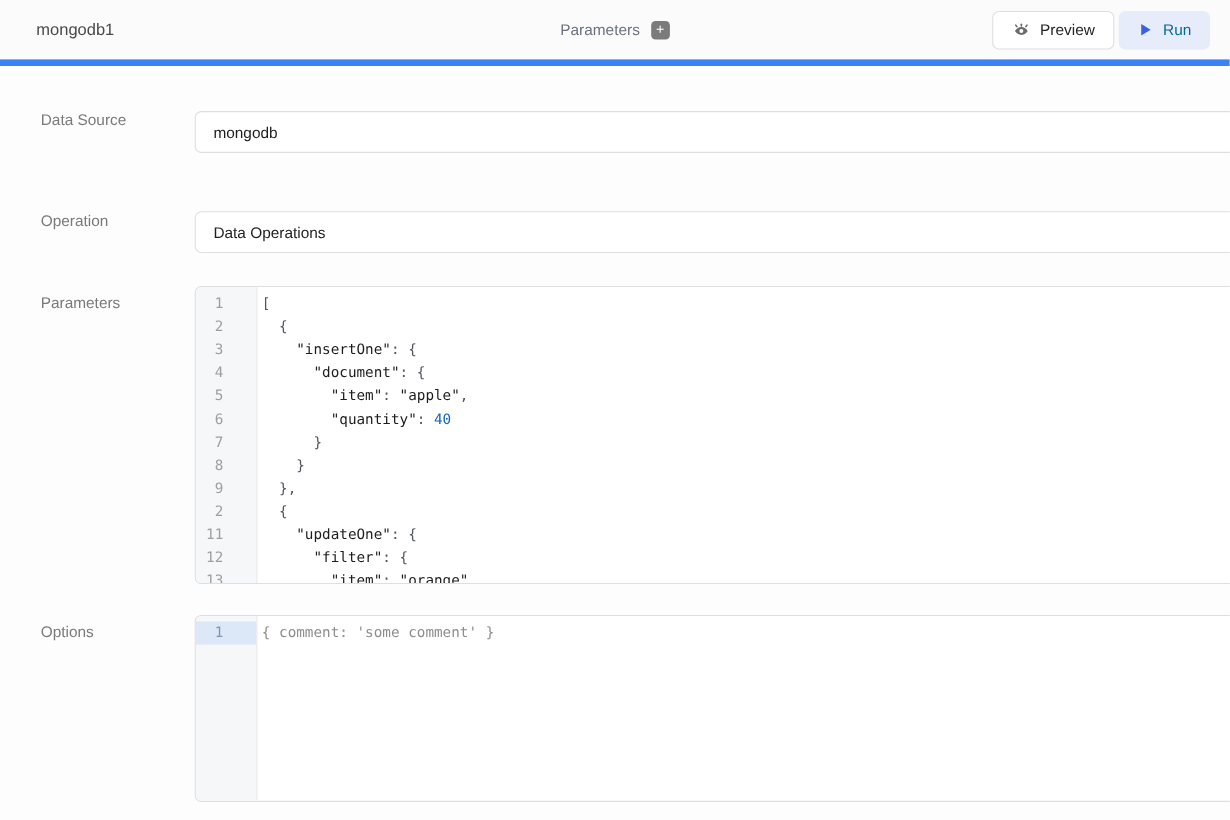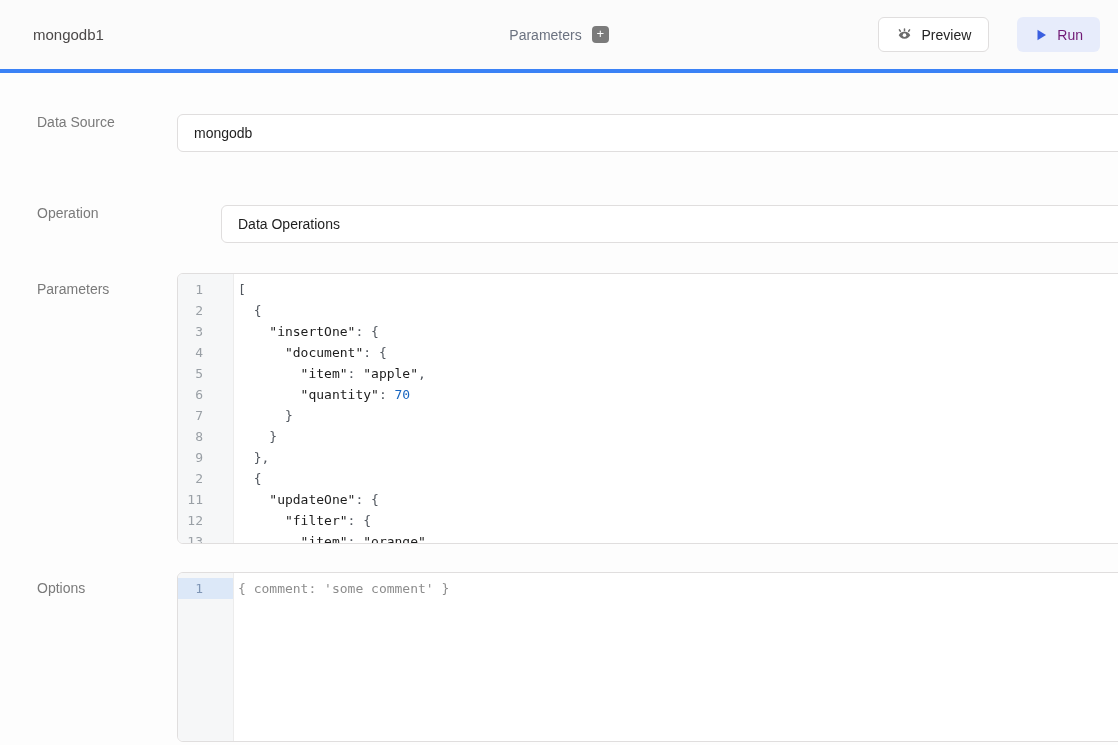--- a/index.html
+++ b/index.html
@@ -5,51 +5,51 @@
   * { margin: 0; padding: 0; box-sizing: border-box; }
   html, body { width: 1118px; height: 745px; overflow: hidden; }
   body {
     font-family: "Liberation Sans", sans-serif;
     background: #fdfdfd;
     color: #1e1e1e;
   }
 
   
   .header {
-    height: 73px;
+    height: 60px;
     background: #fbfbfb;
-    border-bottom: 4px solid #3b82f6;
+    border-bottom: 6px solid #3b82f6;
     display: flex;
     align-items: center;
     padding: 0 18px 0 33px;
     position: relative;
   }
   .query-title { font-size: 15px; font-weight: 500; color: #4b4848; }
   .header-center {
     position: absolute;
     left: 0; right: 0;
     display: flex; justify-content: center; align-items: center; gap: 10px;
     pointer-events: none;
   }
   .header-center > * { pointer-events: auto; }
   .params-label { font-size: 14px; color: #6b7280; font-weight: 500; text-align: center; }
   .plus-badge {
     width: 17px; height: 17px; border-radius: 4px;
     background: #7b7b7b; color: #ffffff;
     font-size: 13px; line-height: 16px; text-align: center;
     cursor: pointer; user-select: none;
   }
-  .header-right { margin-left: auto; display: flex; align-items: flex-start; gap: 16px; padding-left: 30px; }
+  .header-right { margin-left: auto; display: flex; align-items: flex-start; gap: 4px; padding-left: 30px; }
   .btn {
     height: 35px; border-radius: 6px; display: flex; align-items: center;
     gap: 9px; padding: 0 17px; font-size: 14px; cursor: pointer; border: none;
     font-family: "Liberation Sans", sans-serif;
   }
   .btn-preview { background: #ffffff; border: 1px solid #e0dede; color: #242424; }
-  .btn-run { background: #e7ecfb; color: #701a75; font-weight: 500; margin-left: 12px; }
+  .btn-run { background: #e7ecfb; color: #0369a1; font-weight: 500; }
 
   
   .main { padding-top: 41px; }
   .form-row { display: flex; }
   .form-label-col { width: 177px; padding-left: 37px; flex: none; }
   .form-label { font-size: 14px; color: #7a7a7a; font-weight: 500; }
   .field-col { width: 1067px; flex: none; }
   .row-center .form-label-col { display: flex; align-items: flex-start; }
   .row-top .form-label-col { padding-top: 7px; }
 
@@ -64,21 +64,21 @@
     cursor: pointer;
   }
   .select-value { font-size: 14px; color: #1e1e1e; }
   .chevron { position: absolute; right: 14px; top: 50%; transform: translateY(-50%); display: flex; }
   .code-value {
     font-family: "DejaVu Sans Mono", monospace;
     font-size: 13px; color: #1d64c8;
   }
   .text-box { height: 37px; cursor: text; }
 
-  .gap-1 { margin-top: 53px; gap: 44px; }
+  .gap-1 { margin-top: 53px; }
   .gap-2 { margin-top: 26px; }
   .gap-3 { margin-top: 30px; }
   .gap-4 { margin-top: 28px; }
 
   
   .editor {
     width: 100%;
     background: #ffffff;
     border: 1px solid #e0dede;
     border-radius: 6px;
@@ -215,21 +215,21 @@
             <div class="ln">11</div>
             <div class="ln">12</div>
             <div class="ln">13</div>
           </div>
         <div class="code-area" id="ops-code">
             <div class="cl"><span class="tok-p">[</span></div>
             <div class="cl"><span class="tok-p">  {</span></div>
             <div class="cl"><span class="tok-k">    "insertOne"</span><span class="tok-p">: {</span></div>
             <div class="cl"><span class="tok-k">      "document"</span><span class="tok-p">: {</span></div>
             <div class="cl"><span class="tok-k">        "item"</span><span class="tok-p">: </span><span class="tok-s">"apple"</span><span class="tok-p">,</span></div>
-            <div class="cl"><span class="tok-k">        "quantity"</span><span class="tok-p">: </span><span class="tok-n">70</span></div>
+            <div class="cl"><span class="tok-k">        "quantity"</span><span class="tok-p">: </span><span class="tok-n">40</span></div>
             <div class="cl"><span class="tok-p">      }</span></div>
             <div class="cl"><span class="tok-p">    }</span></div>
             <div class="cl"><span class="tok-p">  },</span></div>
             <div class="cl"><span class="tok-p">  {</span></div>
             <div class="cl"><span class="tok-k">    "updateOne"</span><span class="tok-p">: {</span></div>
             <div class="cl"><span class="tok-k">      "filter"</span><span class="tok-p">: {</span></div>
             <div class="cl"><span class="tok-k">        "item"</span><span class="tok-p">: </span><span class="tok-s">"orange"</span></div>
           </div>
         <div class="vscrollbar">
           <div class="thumb"></div>

